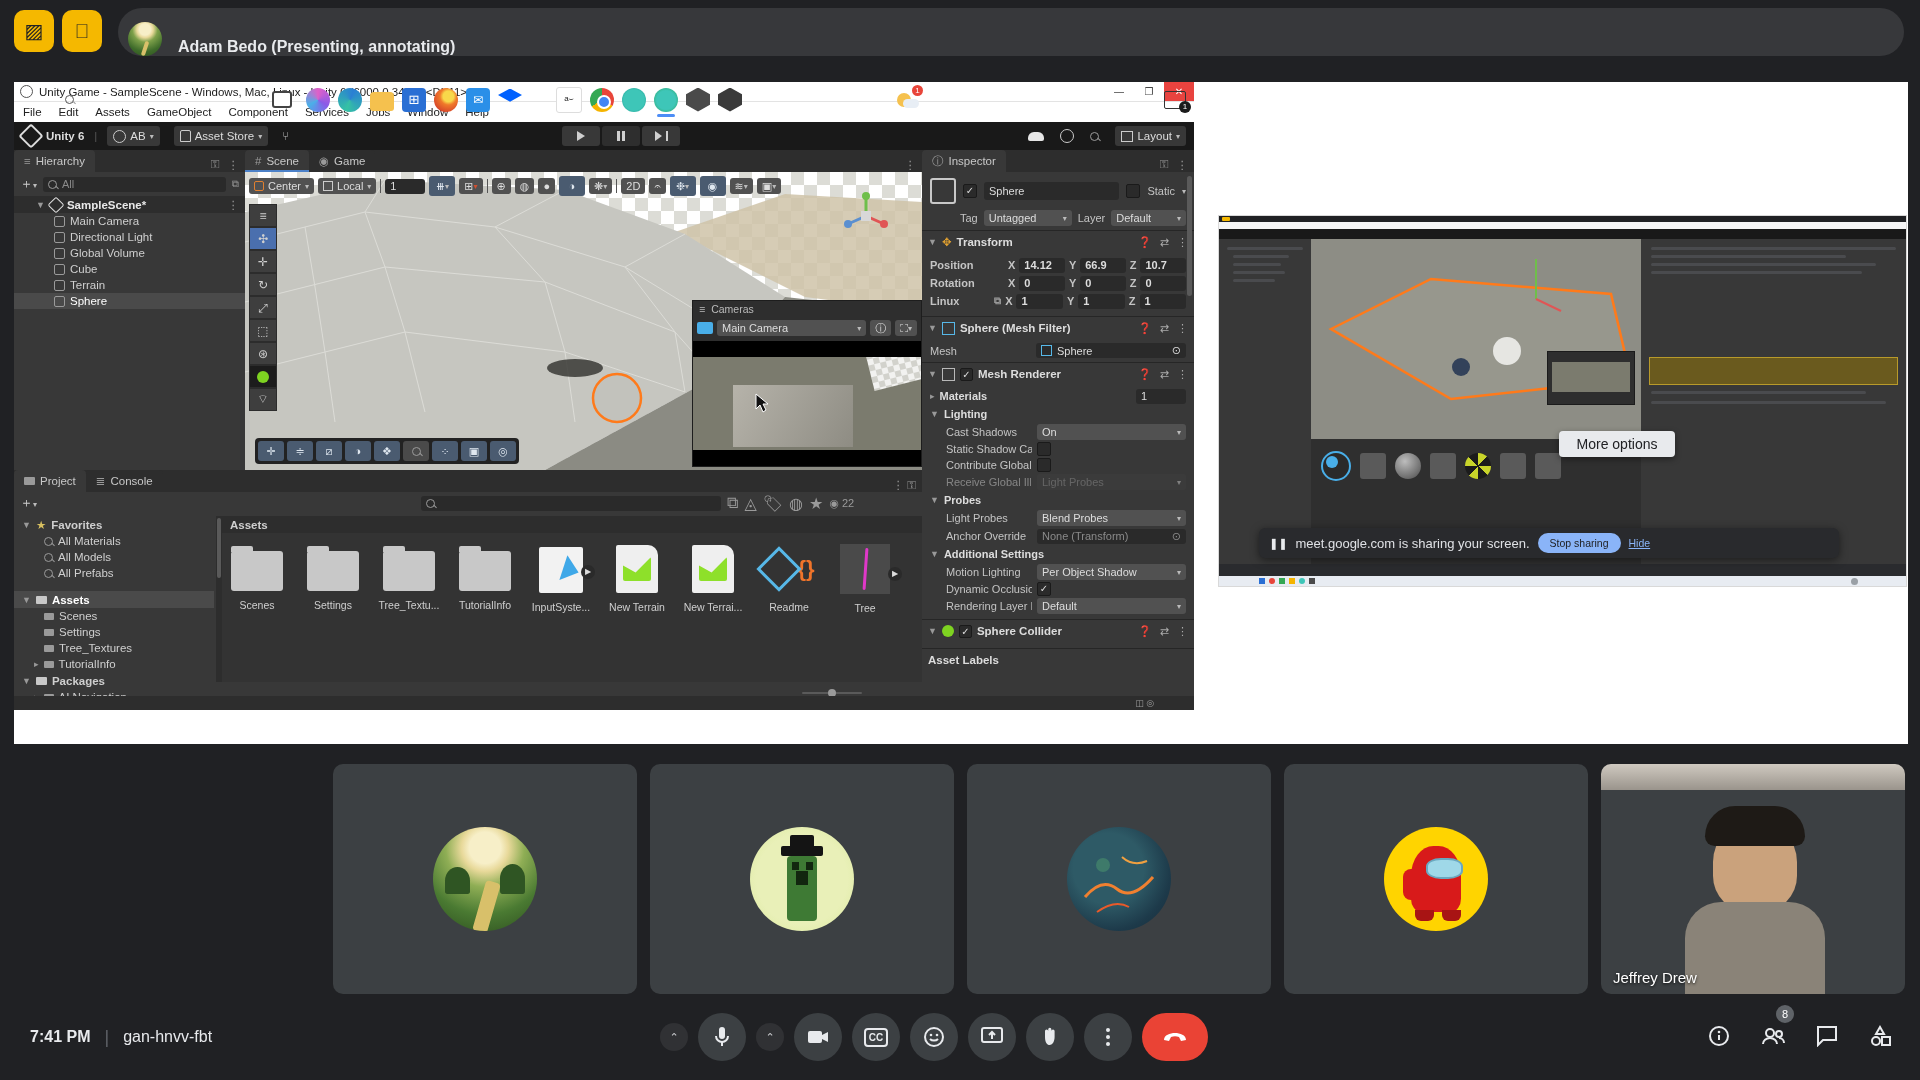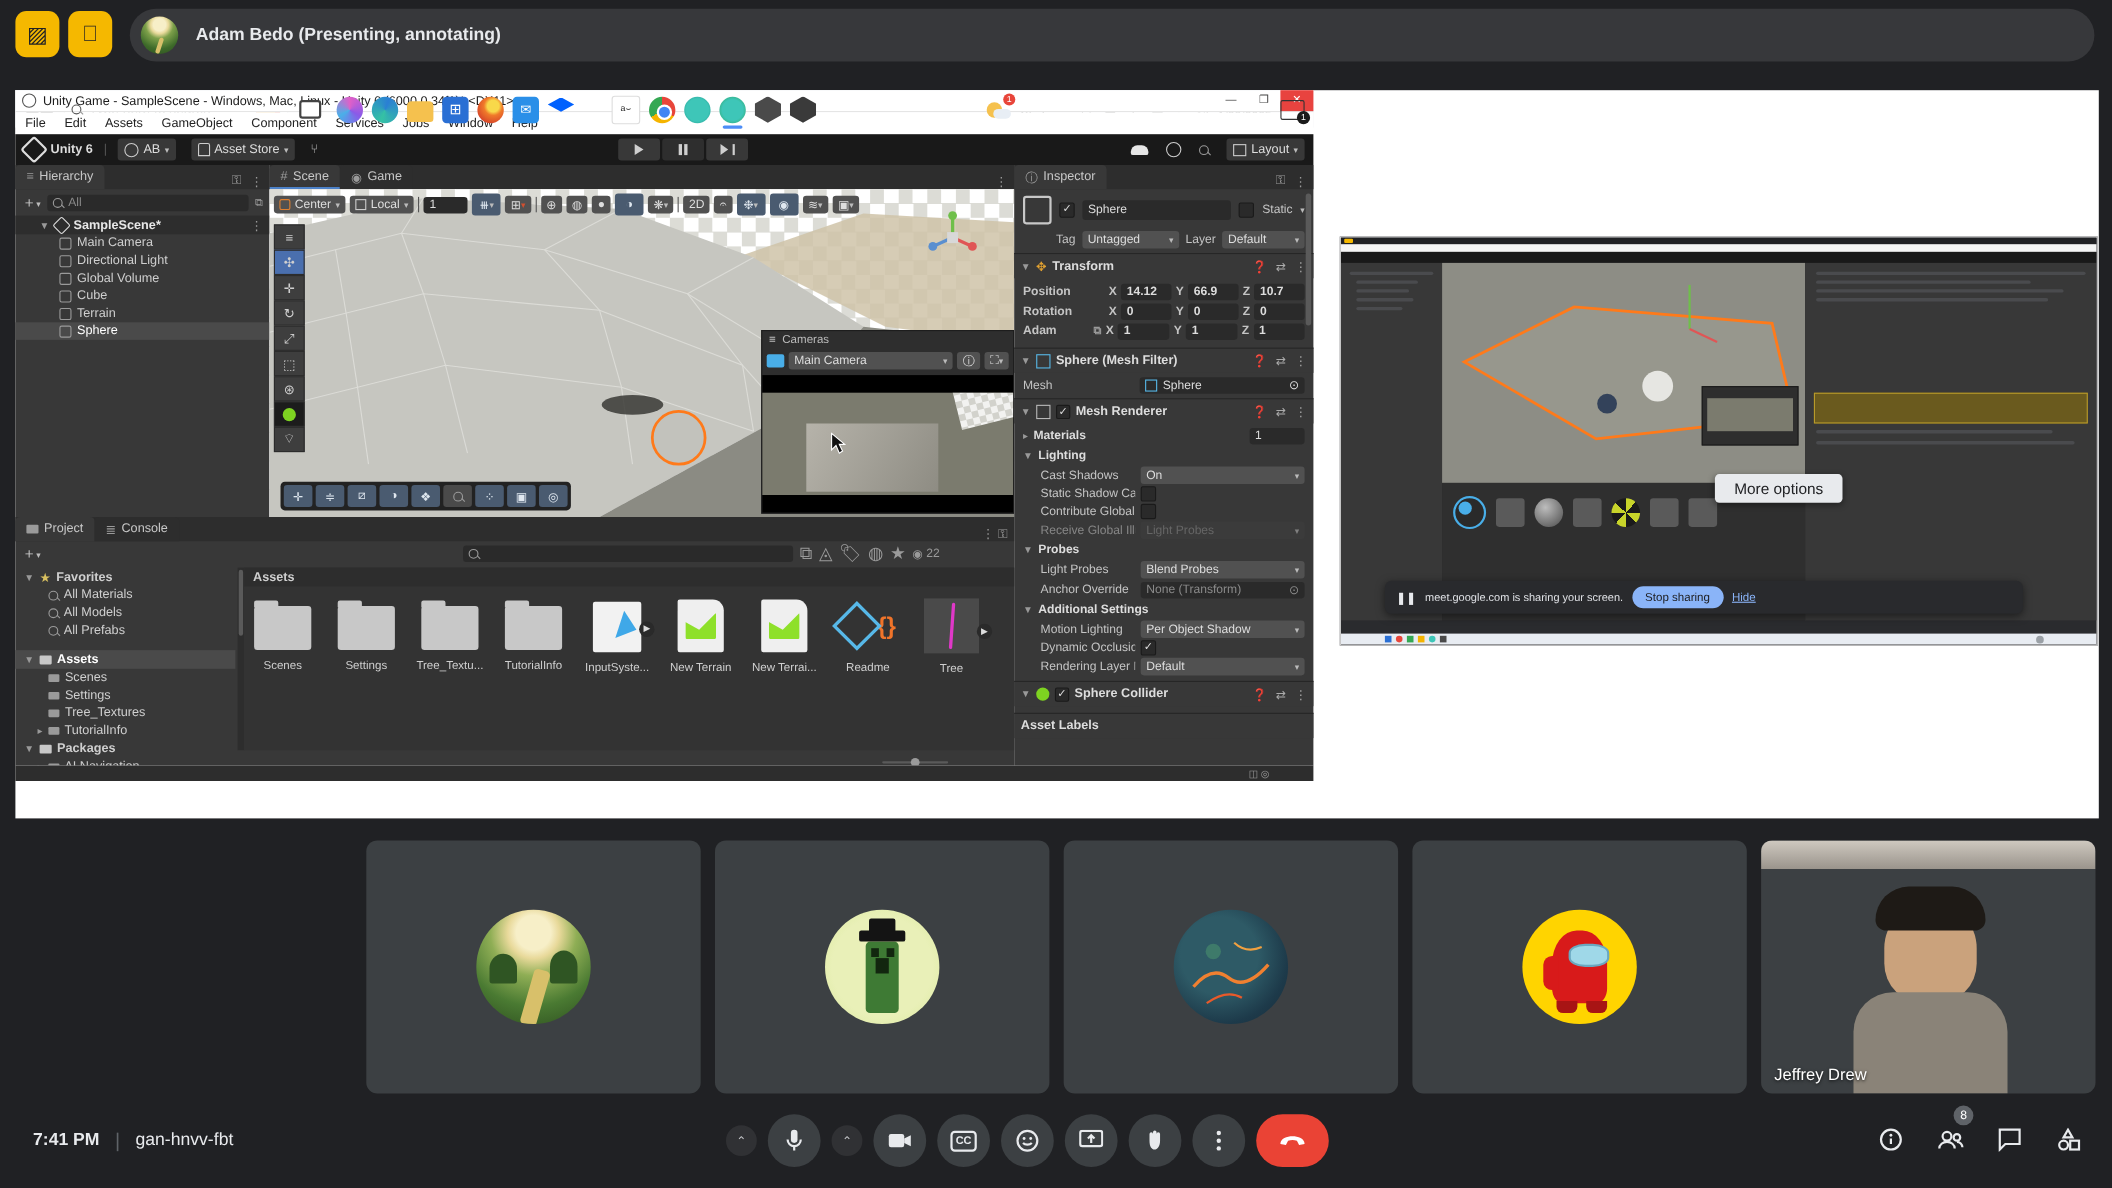--- a/index.html
+++ b/index.html
@@ -3,21 +3,21 @@
 <meta charset="utf-8">
 <style>
   html,body{margin:0;padding:0;background:#202124;}
   #root{position:relative;width:1920px;height:1080px;background:#202124;overflow:hidden;
         font-family:"Liberation Sans","DejaVu Sans",sans-serif;}
   .abs{position:absolute;}
   .row{display:flex;align-items:center;}
 
   
   .yellow-btn{width:40px;height:42px;background:#f5b800;border-radius:10px;display:flex;align-items:center;justify-content:center;color:#202124;font-size:20px;}
-  .presenter-pill{left:118px;top:8px;right:16px;height:48px;background:#37383b;border-radius:26px;display:flex;align-items:center;gap:16px;padding-left:10px;}
+  .presenter-pill{left:118px;top:8px;right:16px;height:48px;background:#37383b;border-radius:26px;display:flex;align-items:flex-end;gap:16px;padding-left:10px;}
   .presenter-name{color:#e8eaed;font-size:16px;font-weight:700;}
   .avatar-landscape{width:34px;height:34px;border-radius:50%;background:radial-gradient(circle at 50% 22%,#f7efc8 0 18%,#e8d99a 26%,#7da04a 40%,#3e6b2a 70%,#2c4d1e 100%);position:relative;overflow:hidden;}
   .avatar-landscape::after{content:"";position:absolute;left:45%;top:55%;width:12%;height:45%;background:#d8c06a;transform:rotate(18deg);border-radius:3px;}
 
   
   #desktop{left:14px;top:82px;width:1894px;height:662px;background:#ffffff;}
   .u-title{left:0;top:0;width:1180px;height:20px;background:#fff;border-bottom:1px solid #e3e3e3;display:flex;align-items:center;font-size:11.5px;color:#1b1b1b;gap:6px;padding-left:6px;box-sizing:border-box;}
   .win-ctl{display:flex;position:absolute;right:0;top:0;height:19px;}
   .win-ctl span{width:30px;text-align:center;font-size:10px;color:#444;line-height:19px;}
   .win-close{background:#e8433f;color:#fff!important;}
@@ -558,21 +558,21 @@
           <span class="ilabel">Y</span>
             <span class="numfield" style="flex:1;">
               <span>0</span>
             </span>
           <span class="ilabel">Z</span>
             <span class="numfield" style="flex:1;">
               <span>0</span>
             </span>
         </div>
         <div class="row" style="gap:4px;height:18px;">
-          <span class="ilabel" style="width:60px;">Adam</span>
+          <span class="ilabel" style="width:60px;">Linux</span>
           <span style="color:#9a9a9a;font-size:10px;">⧉</span>
           <span class="ilabel">X</span>
             <span class="numfield" style="flex:1;">
               <span>1</span>
             </span>
           <span class="ilabel">Y</span>
             <span class="numfield" style="flex:1;">
               <span>1</span>
             </span>
           <span class="ilabel">Z</span>
@@ -812,21 +812,21 @@
           <span style="width:26px;height:26px;background:#5a5a5a;border-radius:3px;"></span>
         </div>
       </div>
 
       <div class="abs" style="left:340px;top:215px;width:116px;height:26px;background:#e8eaed;border-radius:4px;color:#202124;font-size:14px;font-weight:500;display:flex;align-items:center;justify-content:center;box-shadow:0 2px 6px rgba(0,0,0,.4);">
         <span>More options</span>
       </div>
 
       <div class="abs row" style="left:40px;bottom:28px;width:560px;height:30px;background:#292a2d;border-radius:6px;padding:0 10px;gap:8px;box-shadow:0 2px 8px rgba(0,0,0,.5);">
         <span style="color:#e8eaed;font-size:11px;">❚❚</span>
-        <span style="color:#dfe1e5;font-size:10px;">meet.google.com is sharing your screen.</span>
+        <span style="color:#dfe1e5;font-size:13px;">meet.google.com is sharing your screen.</span>
         <span style="background:#8ab4f8;color:#202124;font-size:10.5px;font-weight:400;border-radius:12px;padding:4px 12px;">Stop sharing</span>
         <span style="color:#8ab4f8;font-size:10.5px;text-decoration:underline;">Hide</span>
       </div>
       <div class="abs row" style="left:0;bottom:0;right:0;height:10px;background:#e8ecf2;gap:4px;padding-left:40px;">
         <span style="width:6px;height:6px;background:#2a6fd4;"></span>
           <span style="width:6px;height:6px;background:#e8453a;border-radius:50%;"></span>
         <span style="width:6px;height:6px;background:#34a853;"></span>
           <span style="width:6px;height:6px;background:#f5b400;"></span>
         <span style="width:6px;height:6px;background:#3ec6b8;border-radius:50%;"></span>
           <span style="width:6px;height:6px;background:#4a4a4a;"></span>

